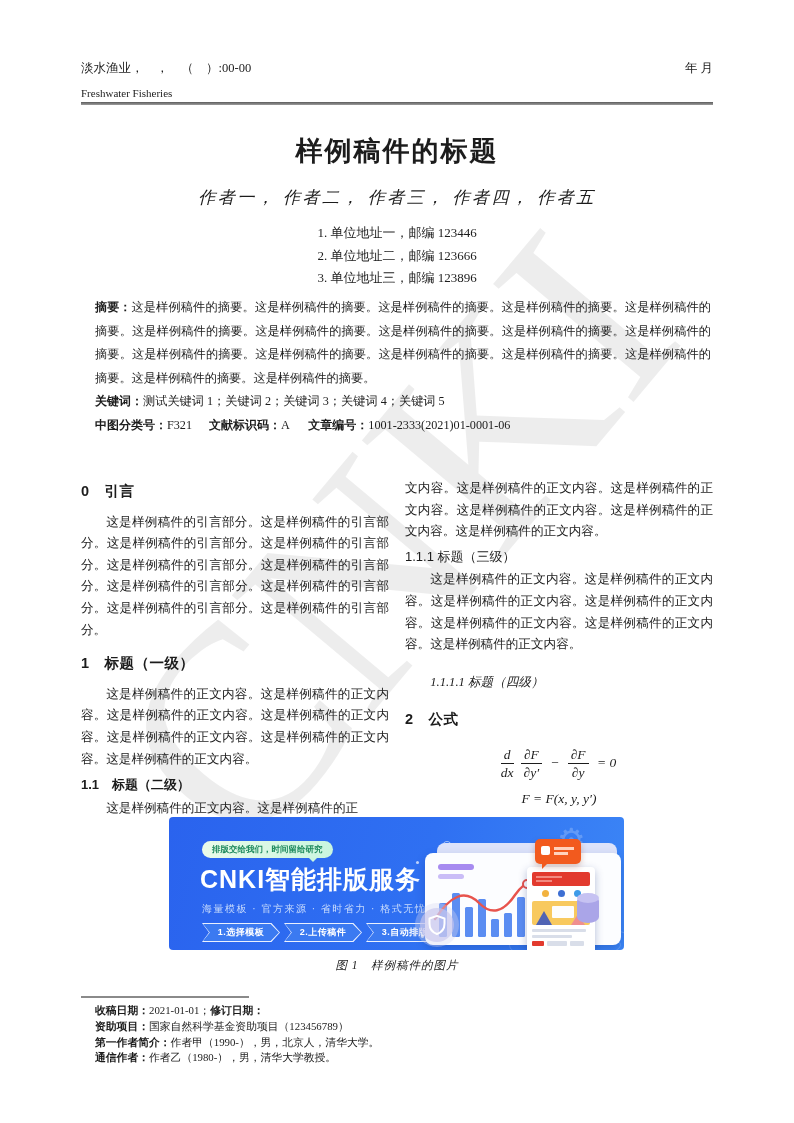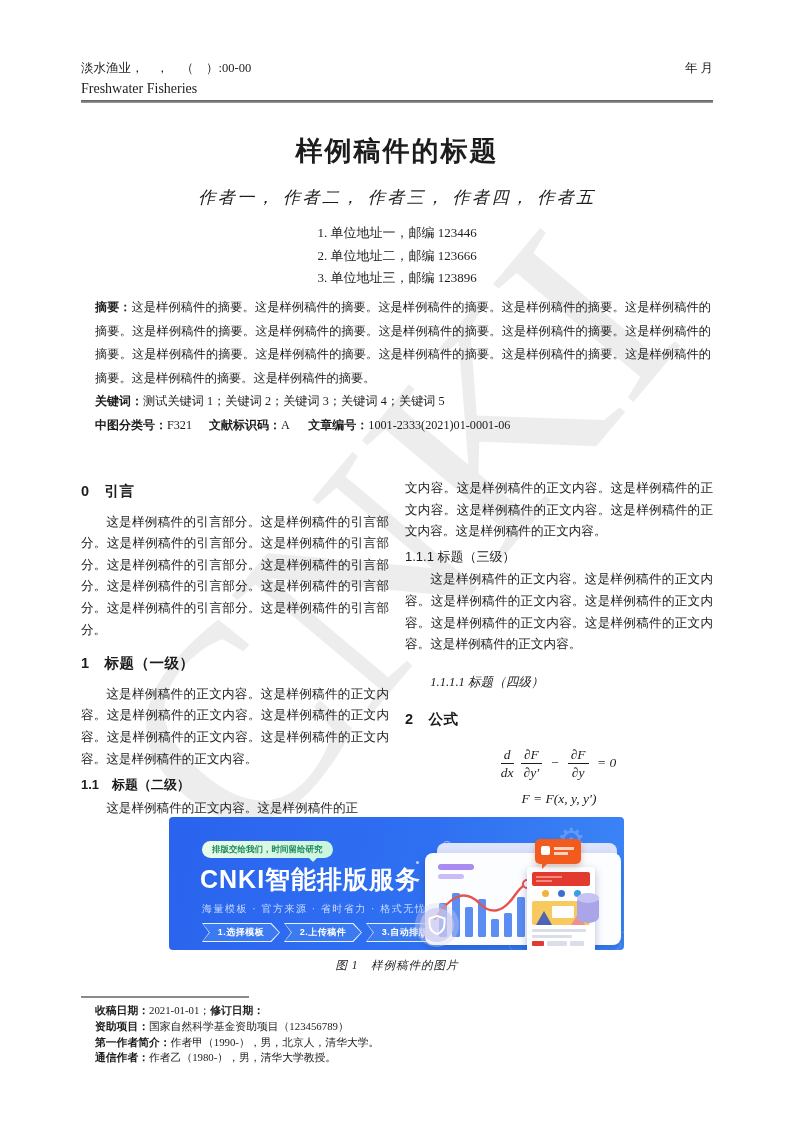--- a/index.html
+++ b/index.html
@@ -6,21 +6,21 @@
   .page{position:relative;width:794px;height:1123px;background:#fff;overflow:hidden;
         font-family:"Liberation Serif","DejaVu Serif",serif;color:#1c1c1c;}
   
   .watermark{position:absolute;left:-55px;top:400px;width:900px;line-height:280px;
     text-align:center;font-size:280px;font-family:"Liberation Serif",serif;font-weight:400;
     color:rgba(0,0,0,0.07);transform:rotate(-50deg);z-index:0;pointer-events:none;}
   .content{position:relative;z-index:1;}
   
   .hdr{position:absolute;left:81px;right:81px;top:60px;}
   .hdr-row{display:flex;justify-content:space-between;font-size:12.5px;}
-  .hdr-en{font-size:14px;margin-top:4px;}
+  .hdr-en{font-size:11px;margin-top:10px;}
   .hdr-rule{margin-top:3px;height:3px;background:linear-gradient(#5c5c5c,#9d9d9d);}
   
   .title{position:absolute;left:0;right:0;top:133px;margin:0;text-align:center;
     font-family:Liberation Sans, sans-serif;font-size:27px;font-weight:700;letter-spacing:2px;}
   .authors{position:absolute;left:0;right:0;top:186px;text-align:center;
     font-size:17px;font-style:italic;letter-spacing:2.5px;}
   .affils{position:absolute;left:0;right:0;top:222px;text-align:center;
     font-size:13px;line-height:22.5px;}
   .meta{position:absolute;left:95px;width:616px;top:296px;font-size:12.2px;line-height:23.6px;text-align:justify;}
   .meta b{font-family:"Liberation Sans","DejaVu Sans",sans-serif;font-weight:700;font-size:12px;}

